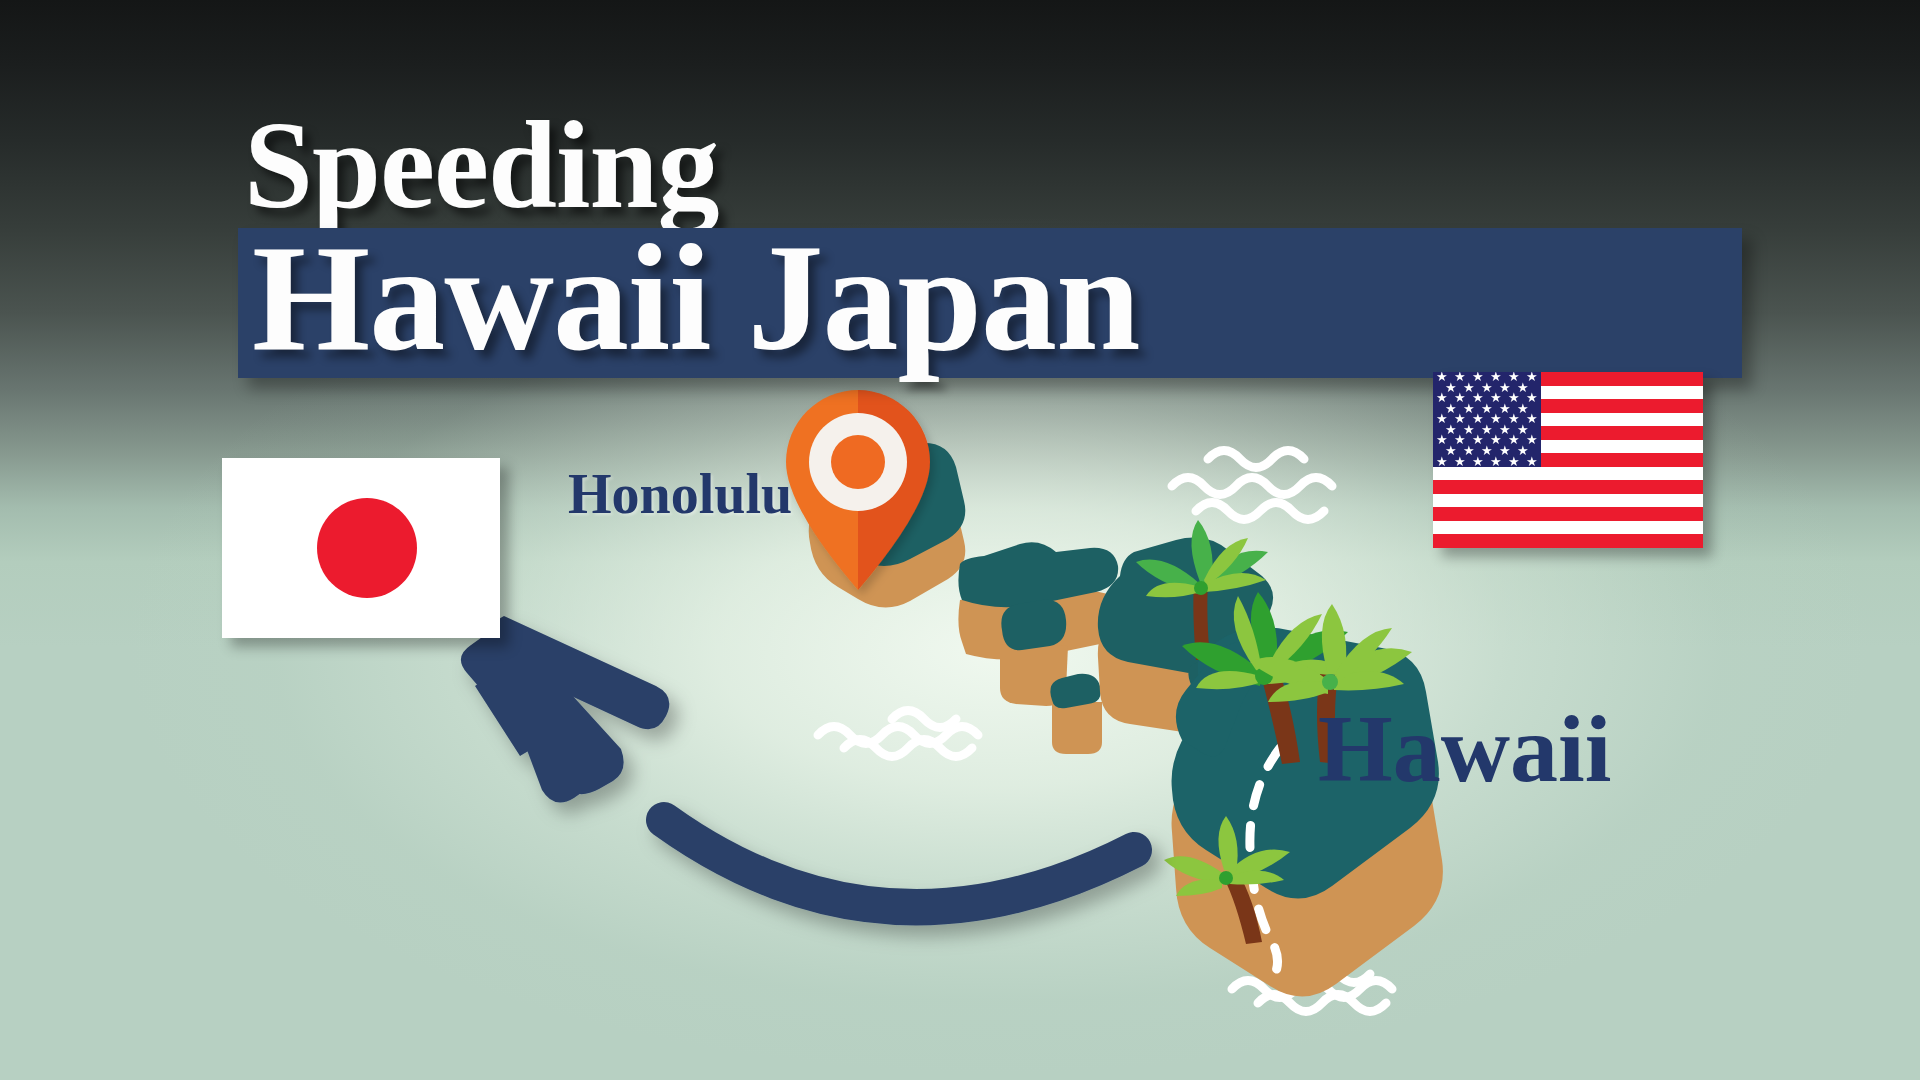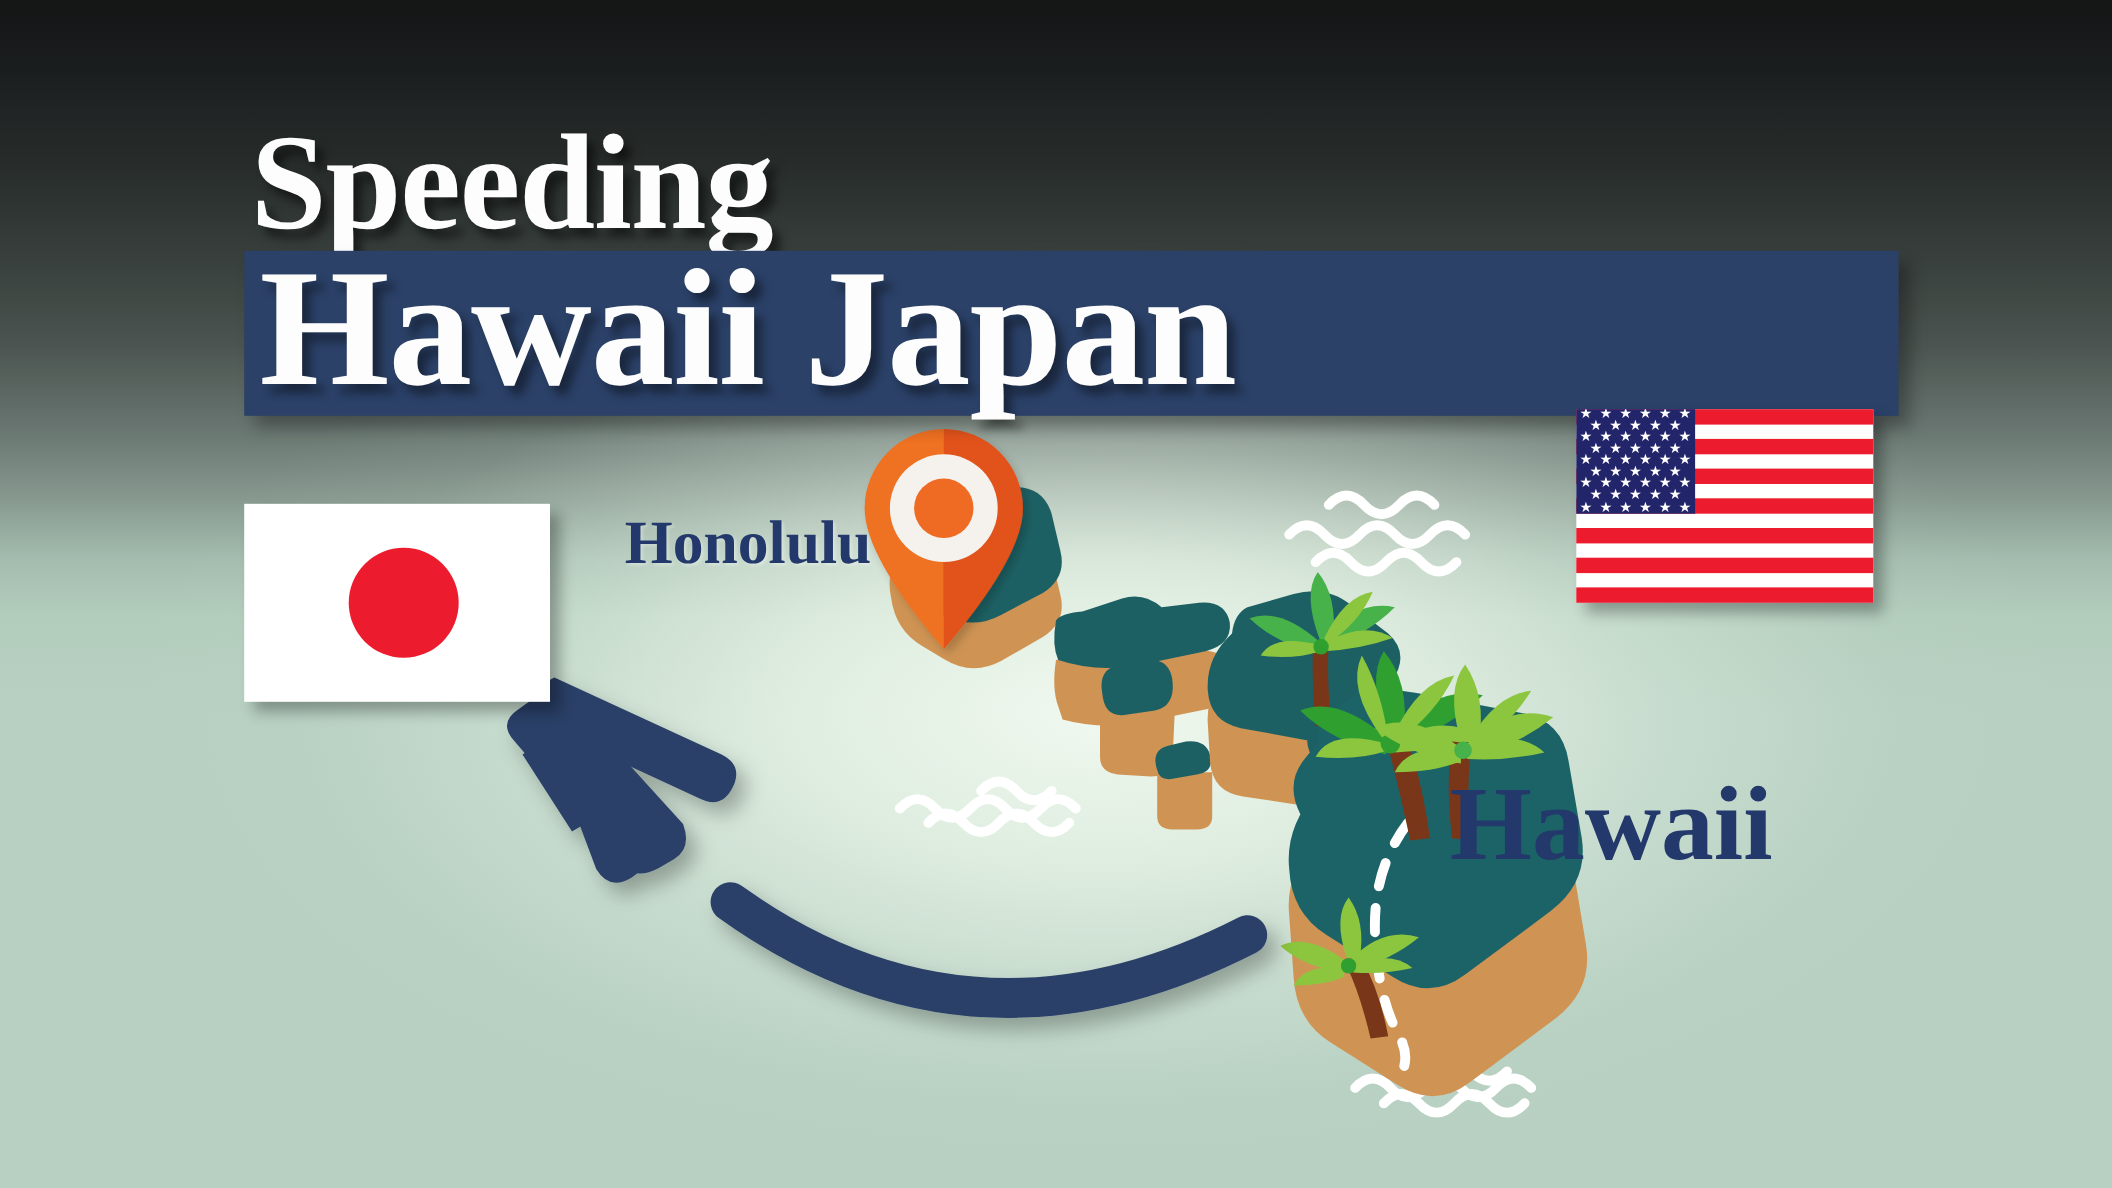--- a/index.html
+++ b/index.html
@@ -13,21 +13,21 @@
       #141616 0%, #1b1e1e 6%, #262b2a 13%, #363d3a 21%,
       #4b5450 29%, #687570 36%, #87998f 42%, #a3bcae 47%,
       #b3cdbd 52%, #b7d0c2 60%, #b7d0c2 100%);}
   .bg-glow{position:absolute;inset:0;
     background:radial-gradient(ellipse 46% 40% at 52% 60%,
       rgba(245,252,243,0.92) 0%, rgba(238,248,236,0.72) 32%,
       rgba(225,240,226,0.38) 58%, rgba(200,224,206,0.08) 82%,
       rgba(183,208,194,0) 100%);}
 
   
-  #title-block{position:absolute;left:0;top:0;width:1624px;height:420px;text-decoration:underline;}
+  #title-block{position:absolute;left:16px;top:0;width:1624px;height:420px;text-decoration:underline;}
   .title-line1{
     position:absolute;left:228px;top:104px;
     font-size:124px;line-height:1;font-weight:700;color:#fdfdfd;
     letter-spacing:-1px;
     text-shadow:7px 8px 9px rgba(0,0,0,0.52);
     white-space:nowrap;}
   .banner{
     position:absolute;left:222px;top:228px;width:1504px;height:150px;
     background:#2b4168;
     box-shadow:10px 11px 14px rgba(0,0,0,0.30);}

